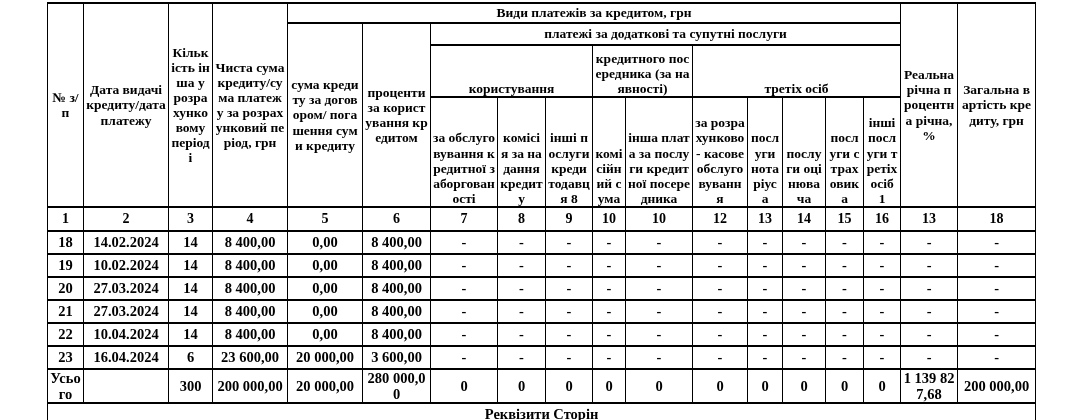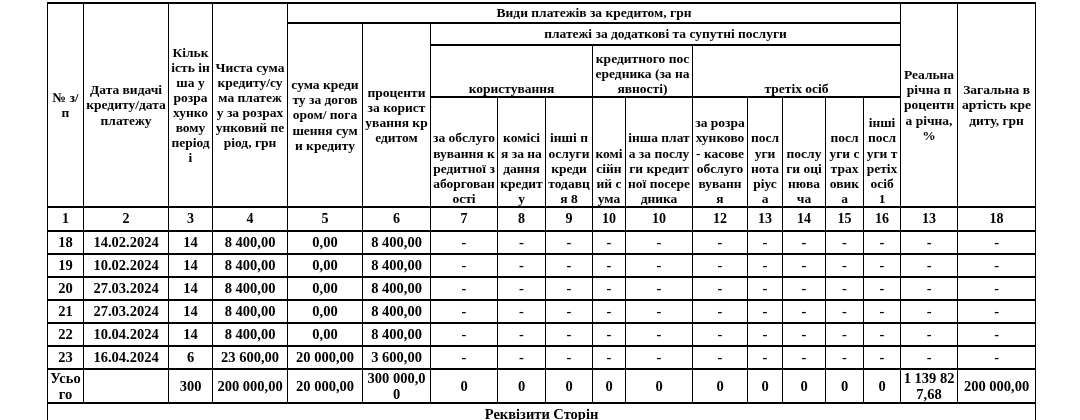--- a/index.html
+++ b/index.html
@@ -268,21 +268,21 @@
           <td>-</td>
           <td>-</td>
           <td>-</td>
         </tr>
         <tr class="total-row">
           <td>Усього</td>
           <td></td>
           <td>300</td>
           <td>200 000,00</td>
           <td>20 000,00</td>
-          <td>300 000,00</td>
+          <td>280 000,00</td>
           <td>0</td>
           <td>0</td>
           <td>0</td>
           <td>0</td>
           <td>0</td>
           <td>0</td>
           <td>0</td>
           <td>0</td>
           <td>0</td>
           <td>0</td>

